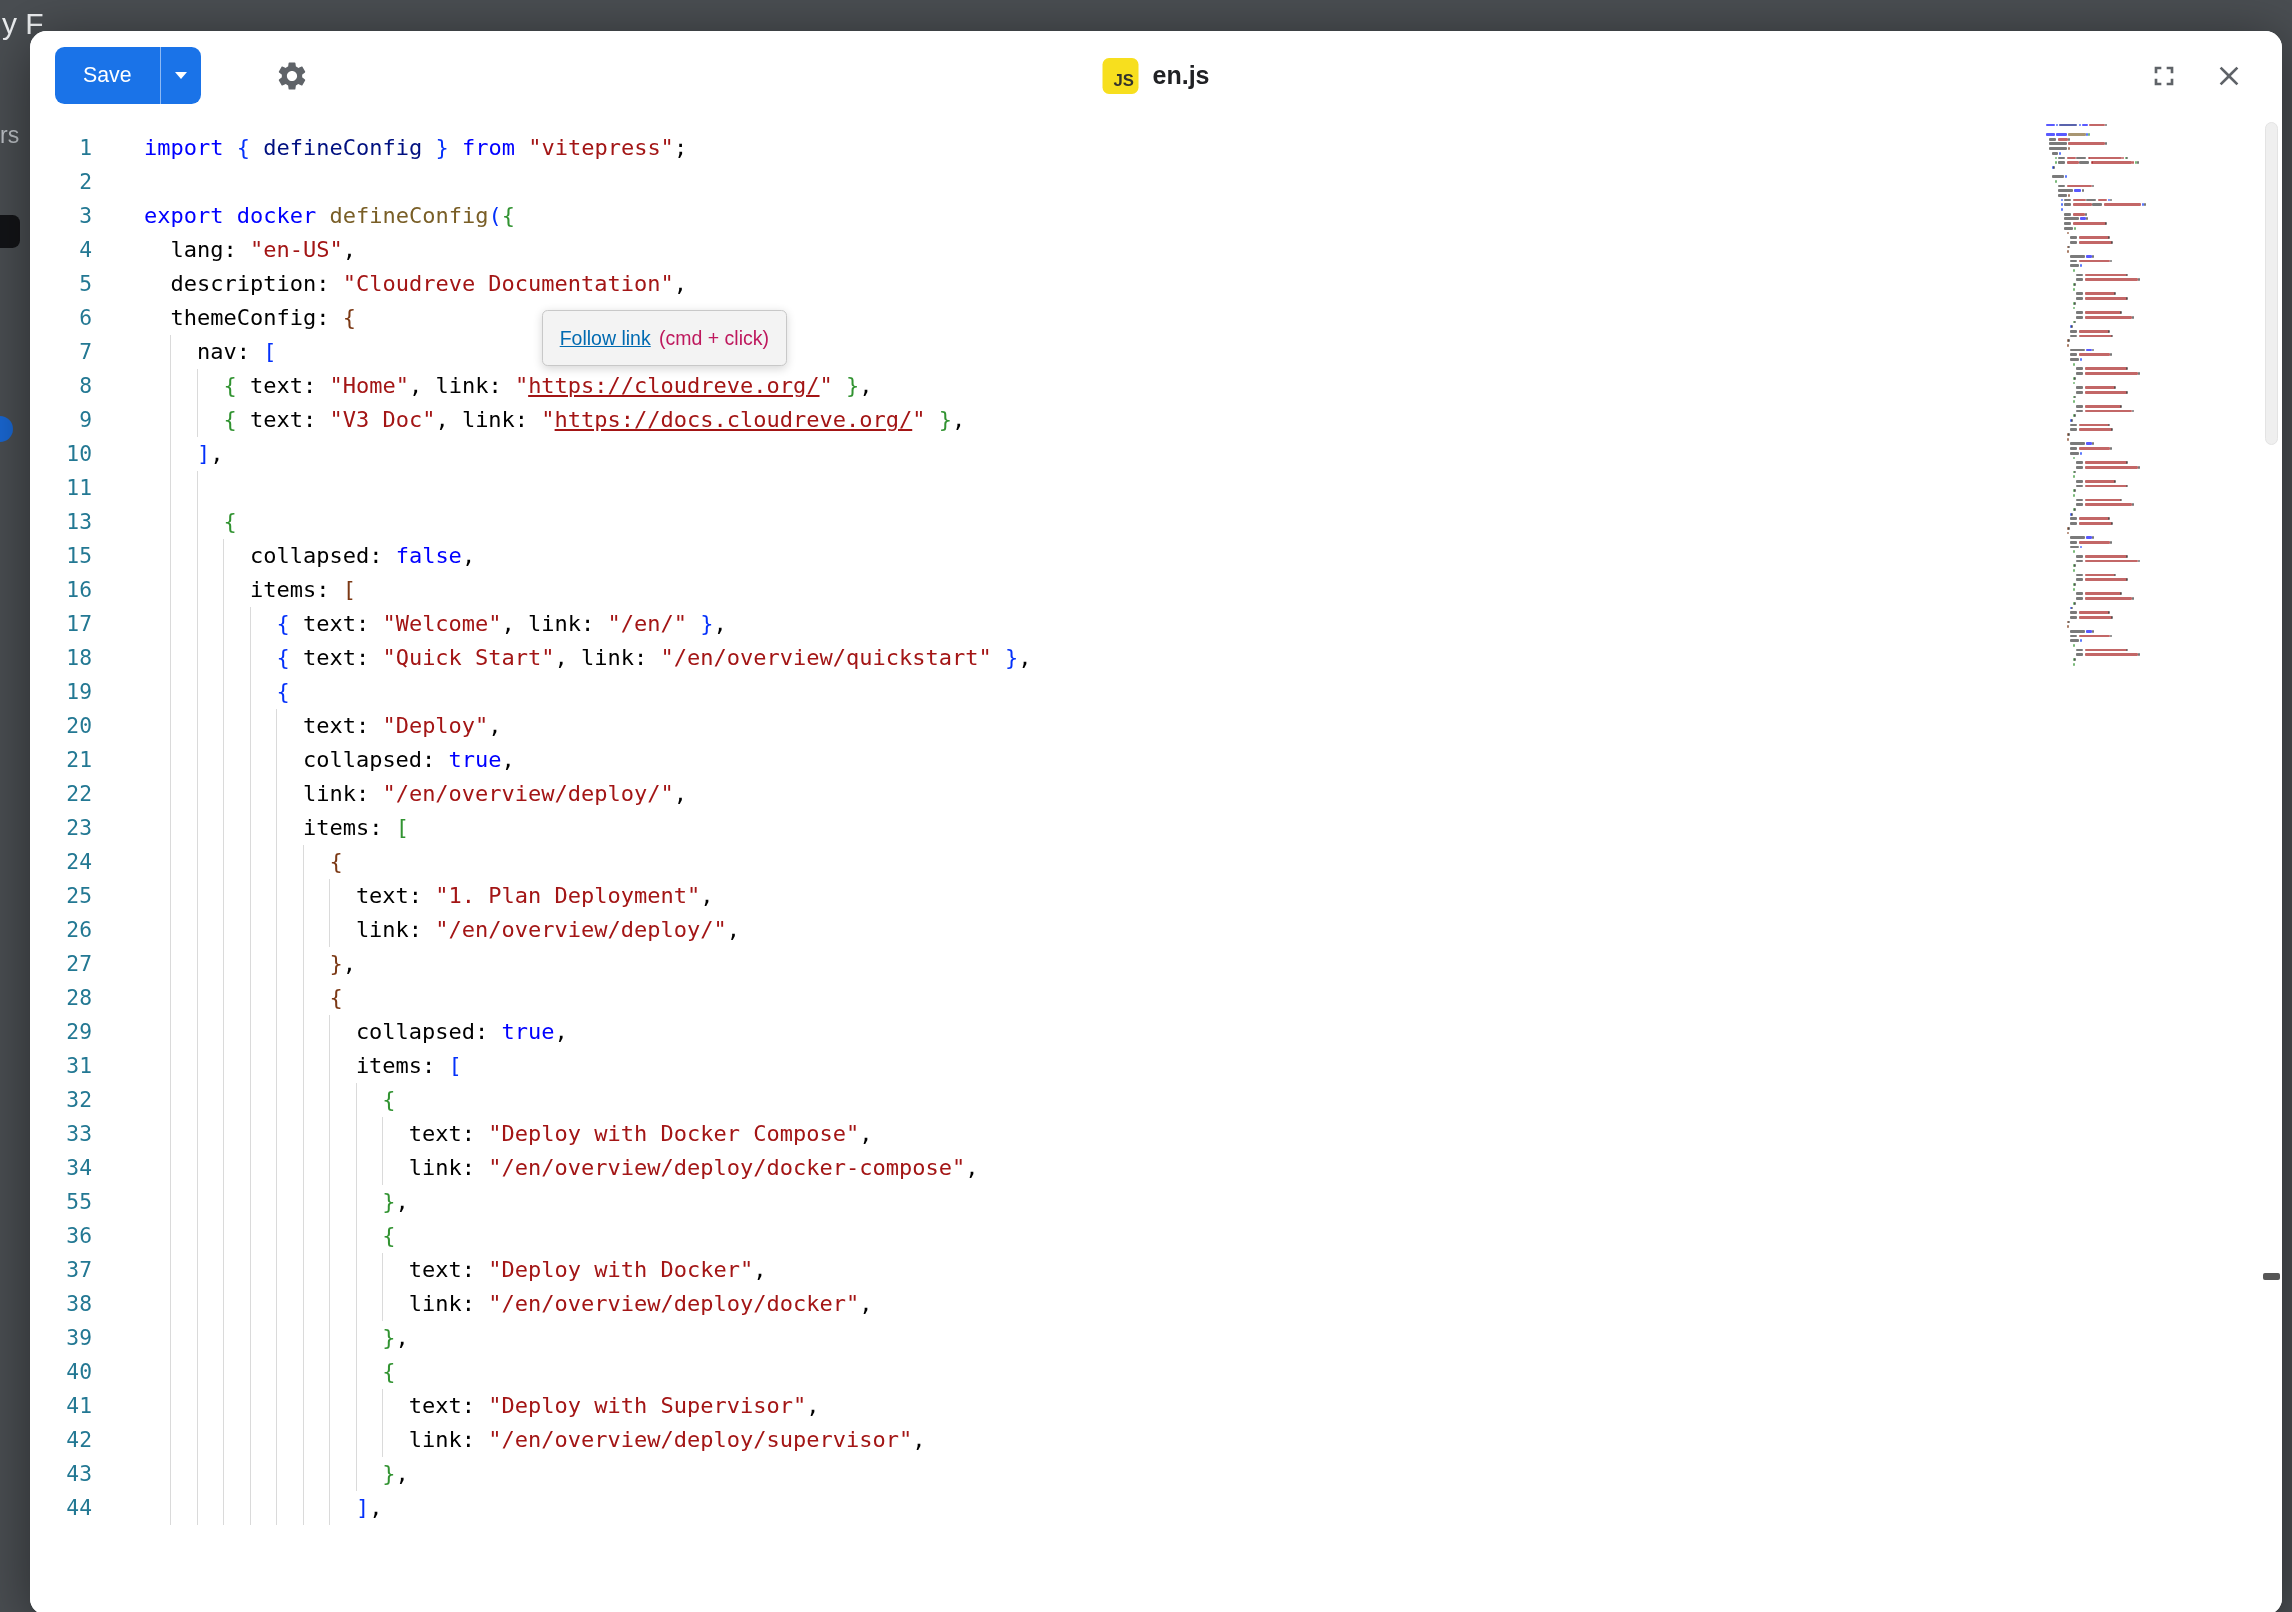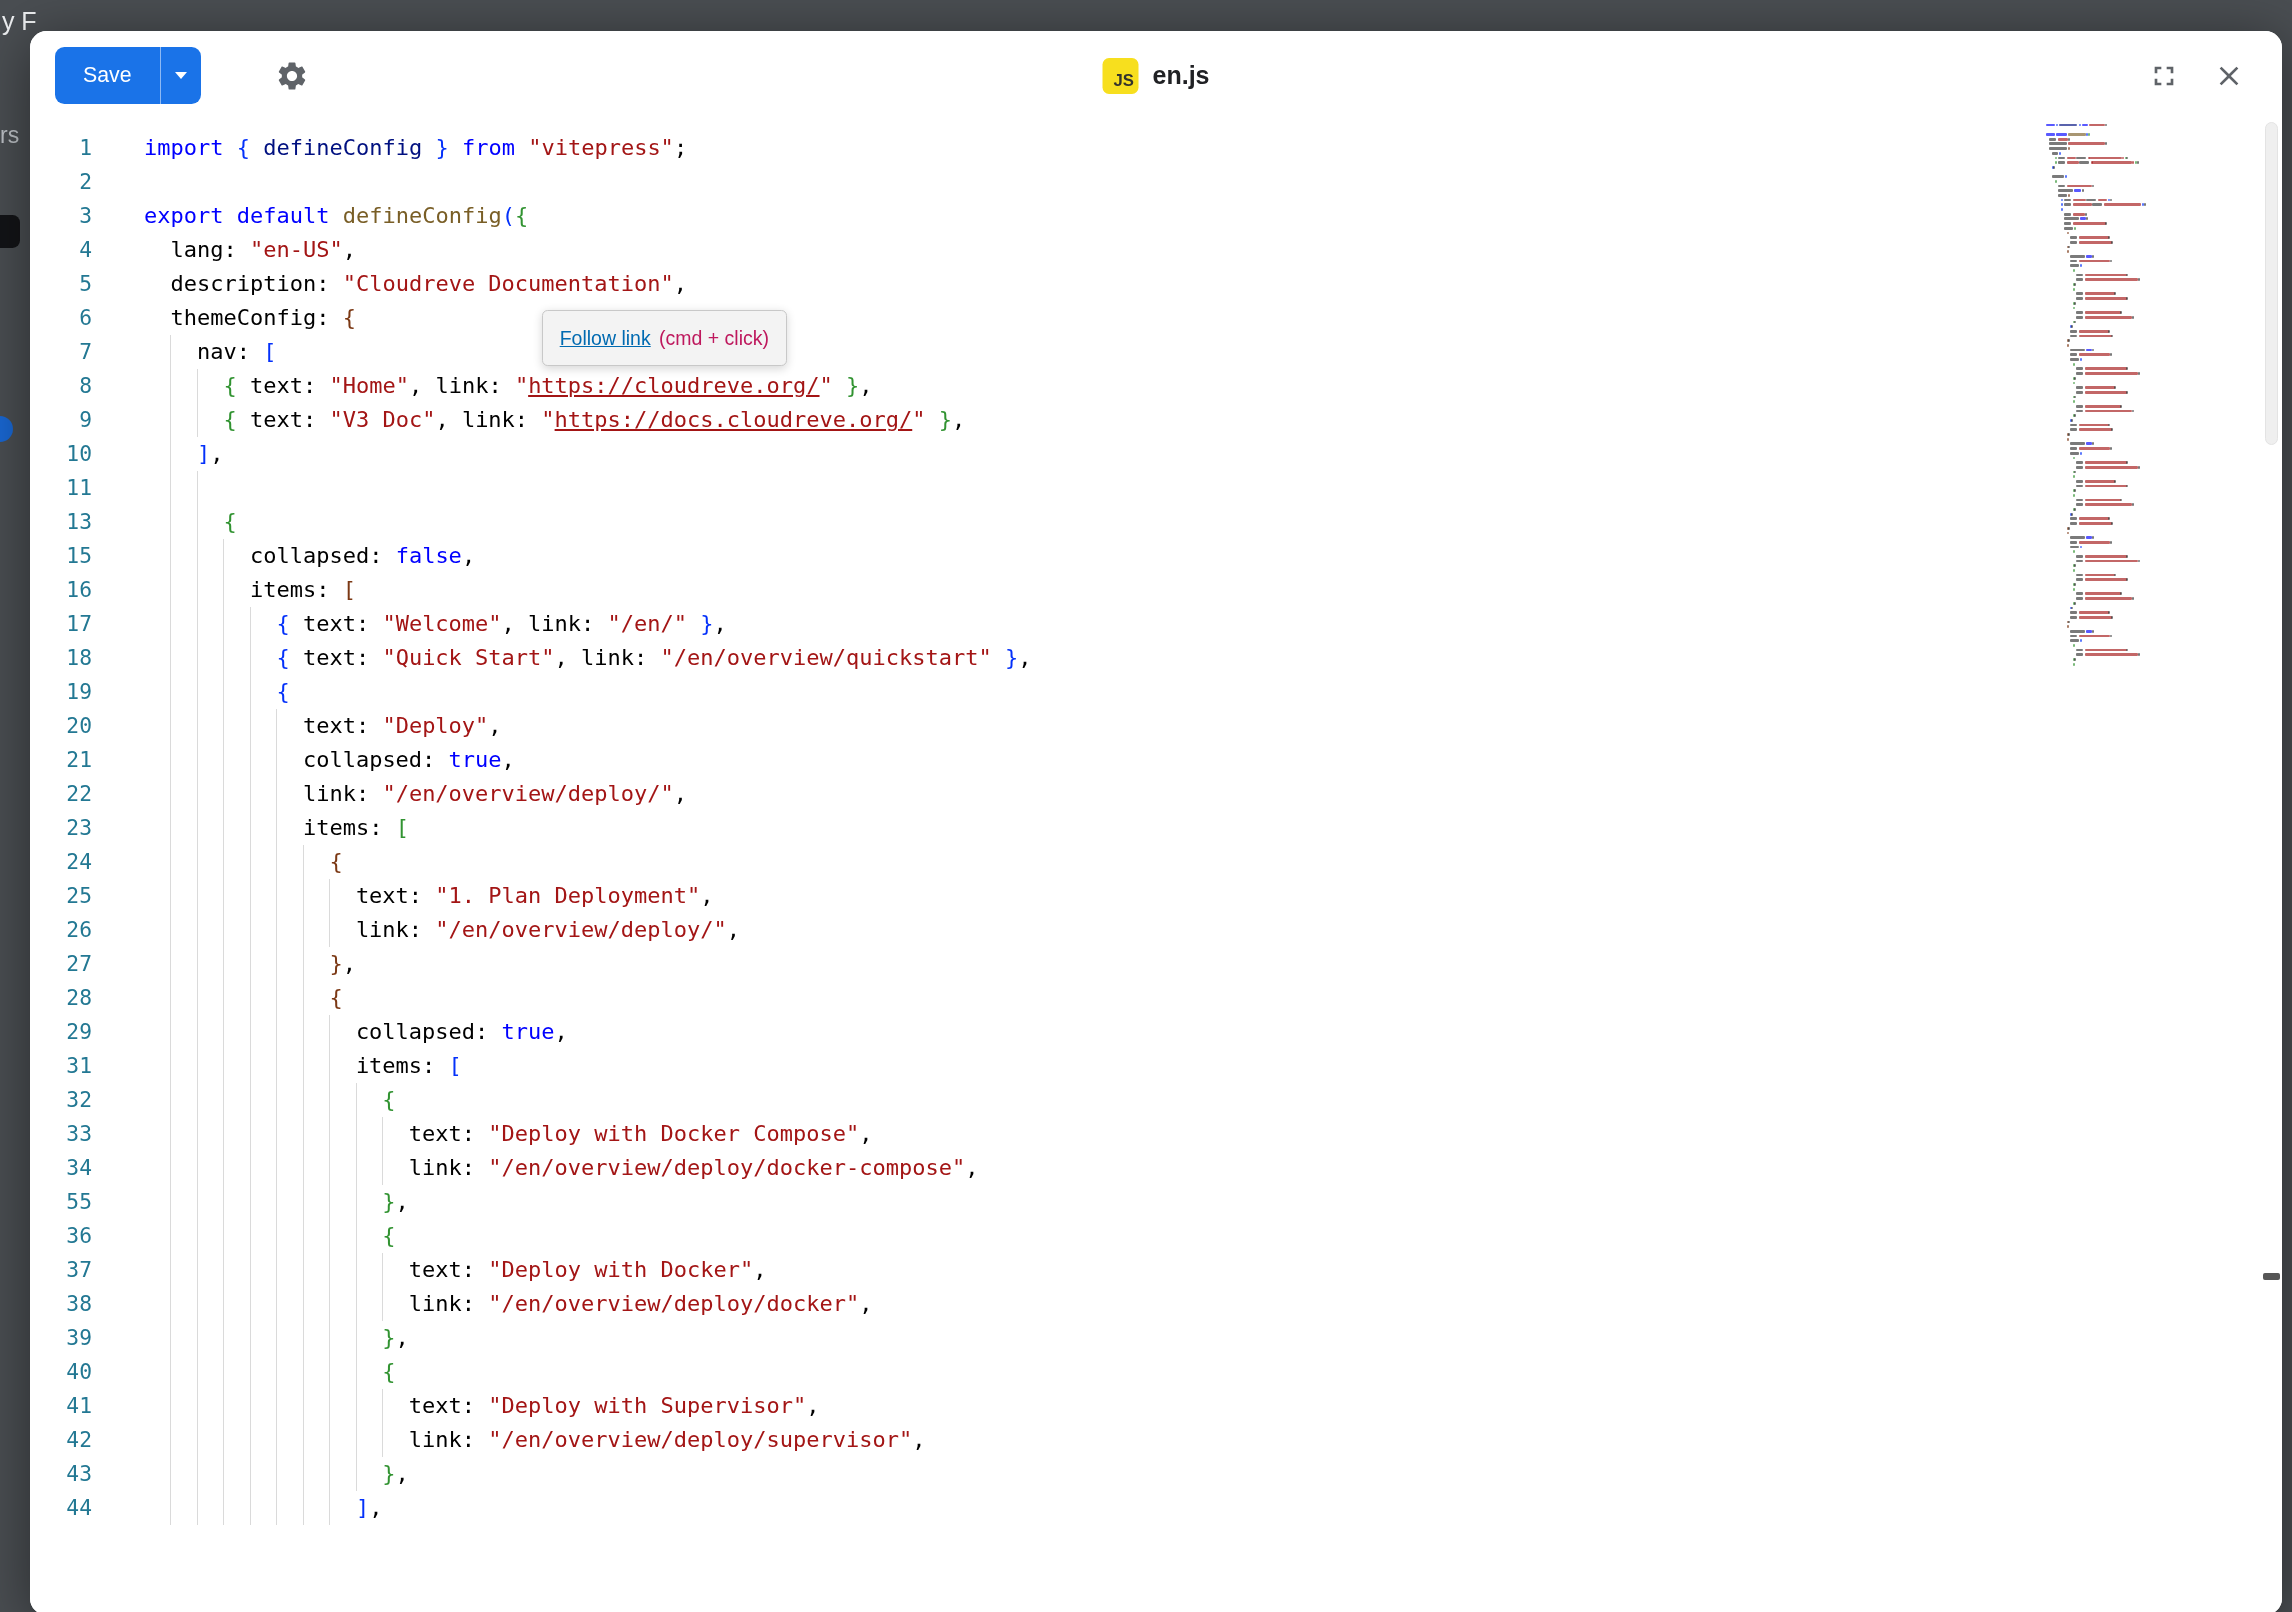--- a/index.html
+++ b/index.html
@@ -5,21 +5,21 @@
   * { margin:0; padding:0; box-sizing:border-box; }
   html,body { width:2293px; height:1612px; }
   body {
     position:relative; overflow:hidden;
     background:#4a4e52;
     font-family:"Liberation Sans", sans-serif;
   }
 
   
   .bg-frag { position:absolute; white-space:nowrap; }
-  .bg-frag.f1 { left:1.9px; top:7.4px; font-size:25px; font-weight:500; color:#eef0f2; }
+  .bg-frag.f1 { left:1.9px; top:7.4px; font-size:30px; font-weight:500; color:#eef0f2; }
   .bg-frag.f2 { left:0px; top:122px; font-size:23px; color:#bdc1c6; }
   .bg-badge { position:absolute; left:-7.4px; top:215px; width:27px; height:33px; background:#131417; border-radius:7.4px; }
   .bg-avatar { position:absolute; left:-13px; top:416px; width:26px; height:26px; border-radius:50%; background:#1967d2; }
 
   
   .modal {
     position:absolute; left:30px; top:12px; width:2252px; height:1584px;
     background:#ffffff; border-radius:16.7px;
     box-shadow:0 9.3px 56px rgba(0,0,0,.45);
     overflow:hidden;
@@ -142,21 +142,21 @@
           <path d="M19 6.41 17.59 5 12 10.59 6.41 5 5 6.41 10.59 12 5 17.59 6.41 19 12 13.41 17.59 19 19 17.59 13.41 12z"></path>
         </svg>
       </button>
     </div>
   </div>
 
   <div class="editor">
     <div class="lines">
         <div class="cl"><span class="ln">1</span><span class="lc"><span class="tk-kw">import</span><span class="tk-pl"> </span><span class="tk-b1">{</span><span class="tk-pl"> </span><span class="tk-var">defineConfig</span><span class="tk-pl"> </span><span class="tk-b1">}</span><span class="tk-pl"> </span><span class="tk-kw">from</span><span class="tk-pl"> </span><span class="tk-str">"vitepress"</span><span class="tk-pl">;</span></span></div>
         <div class="cl"><span class="ln">2</span><span class="lc"></span></div>
-        <div class="cl"><span class="ln">3</span><span class="lc"><span class="tk-kw">export</span><span class="tk-pl"> </span><span class="tk-kw">default</span><span class="tk-pl"> </span><span class="tk-fn">defineConfig</span><span class="tk-b1">(</span><span class="tk-b2">{</span></span></div>
+        <div class="cl"><span class="ln">3</span><span class="lc"><span class="tk-kw">export</span><span class="tk-pl"> </span><span class="tk-kw">docker</span><span class="tk-pl"> </span><span class="tk-fn">defineConfig</span><span class="tk-b1">(</span><span class="tk-b2">{</span></span></div>
         <div class="cl"><span class="ln">4</span><span class="lc"><span class="ig ig0"></span><span class="tk-pl">lang: </span><span class="tk-str">"en-US"</span><span class="tk-pl">,</span></span></div>
         <div class="cl"><span class="ln">5</span><span class="lc"><span class="ig ig0"></span><span class="tk-pl">description: </span><span class="tk-str">"Cloudreve Documentation"</span><span class="tk-pl">,</span></span></div>
         <div class="cl"><span class="ln">6</span><span class="lc"><span class="ig ig0"></span><span class="tk-pl">themeConfig: </span><span class="tk-b3">{</span></span></div>
         <div class="cl"><span class="ln">7</span><span class="lc"><span class="ig ig0"></span><span class="ig"></span><span class="tk-pl">nav: </span><span class="tk-b1">[</span></span></div>
         <div class="cl"><span class="ln">8</span><span class="lc"><span class="ig ig0"></span><span class="ig"></span><span class="ig"></span><span class="tk-b2">{</span><span class="tk-pl"> text: </span><span class="tk-str">"Home"</span><span class="tk-pl">, link: </span><span class="tk-str">"</span><span class="tk-lnk">https://cloudreve.org/</span><span class="tk-str">"</span><span class="tk-pl"> </span><span class="tk-b2">}</span><span class="tk-pl">,</span></span></div>
         <div class="cl"><span class="ln">9</span><span class="lc"><span class="ig ig0"></span><span class="ig"></span><span class="ig"></span><span class="tk-b2">{</span><span class="tk-pl"> text: </span><span class="tk-str">"V3 Doc"</span><span class="tk-pl">, link: </span><span class="tk-str">"</span><span class="tk-lnk">https://docs.cloudreve.org/</span><span class="tk-str">"</span><span class="tk-pl"> </span><span class="tk-b2">}</span><span class="tk-pl">,</span></span></div>
         <div class="cl"><span class="ln">10</span><span class="lc"><span class="ig ig0"></span><span class="ig"></span><span class="tk-b1">]</span><span class="tk-pl">,</span></span></div>
         <div class="cl"><span class="ln">11</span><span class="lc"><span class="ig ig0"></span><span class="ig"></span><span class="ig"></span></span></div>
         <div class="cl"><span class="ln">13</span><span class="lc"><span class="ig ig0"></span><span class="ig"></span><span class="ig"></span><span class="tk-b2">{</span></span></div>
         <div class="cl"><span class="ln">15</span><span class="lc"><span class="ig ig0"></span><span class="ig"></span><span class="ig"></span><span class="ig"></span><span class="tk-pl">collapsed: </span><span class="tk-kw">false</span><span class="tk-pl">,</span></span></div>

